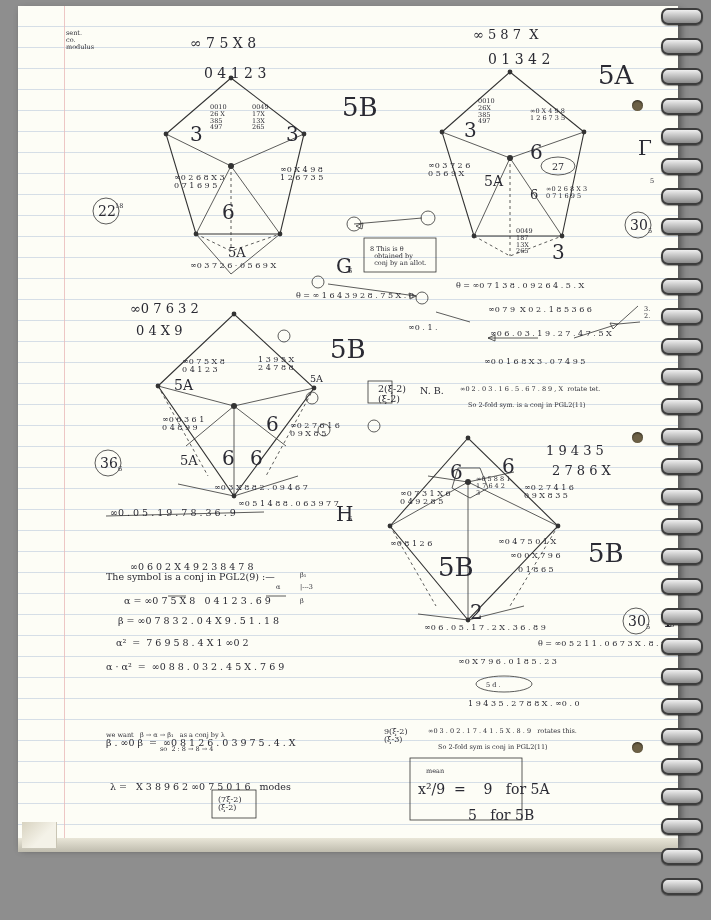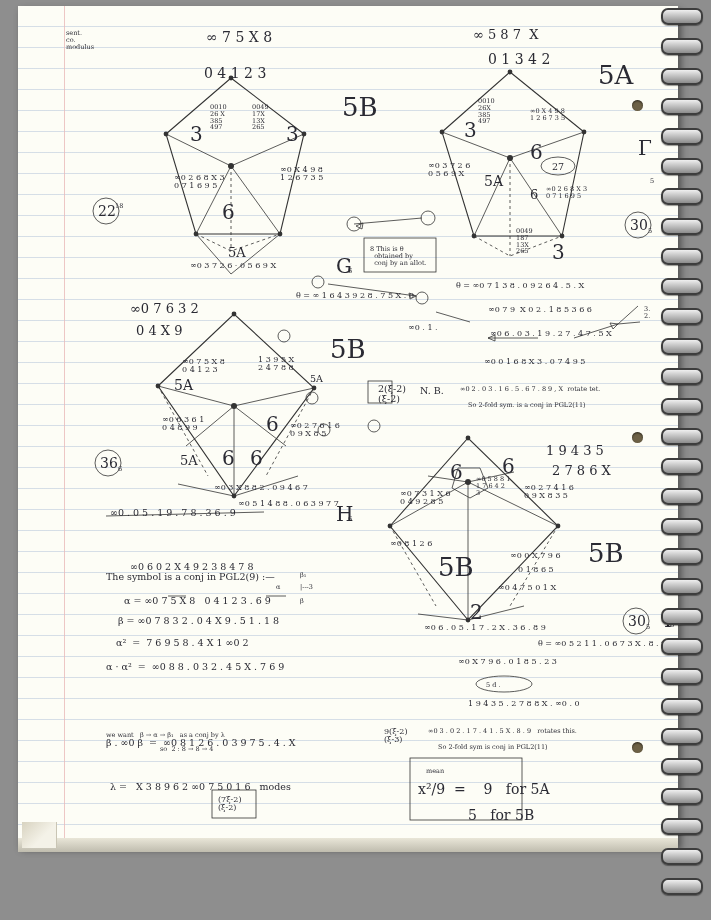--- a/index.html
+++ b/index.html
@@ -173,21 +173,21 @@
       <rect x="392" y="752" width="112" height="62" class="st2"></rect>
       <rect x="194" y="784" width="44" height="28" class="st2"></rect>
       <rect x="350" y="375" width="24" height="22" class="st2"></rect>
       <rect x="346" y="232" width="72" height="34" class="st2"></rect>
       <ellipse cx="486" cy="678" rx="28" ry="8" class="st2"></ellipse>
       <path class="st2" d="M88 510 L246 506"></path>
       <path class="st2" d="M150 590 L168 590 M248 590 L268 590"></path>
     </svg>
 
     <div class="ink" id="ink">
-        <div class="hw lg" style="left: 172px; top: 24px; margin-left: 16px;">∞ 7 5 X 8</div>
+        <div class="hw lg" style="left: 172px; top: 30px;">∞ 7 5 X 8</div>
         <div class="hw lg" style="left: 186px; top: 60px;">0 4 1 2 3</div>
         <div class="hw xxl" style="left: 324px; top: 88px;">5B</div>
         <div class="hw md" style="left: 455px; top: 22px;">∞ 5 8 7  X</div>
         <div class="hw lg" style="left: 470px; top: 46px;">0 1 3 4 2</div>
         <div class="hw xxl" style="left: 580px; top: 56px;">5A</div>
         <div class="hw tiny" style="left: 192px; top: 98px;">0010
 26 X
 385
 497</div>
         <div class="hw tiny" style="left: 234px; top: 98px;">0049
@@ -292,21 +292,21 @@
         <div class="hw xl" style="left: 432px; top: 456px;">6</div>
         <div class="hw xl" style="left: 484px; top: 450px;">6</div>
         <div class="hw xs" style="left: 382px; top: 484px;">∞0 7 3 1 X 6
 0 4 9 2 8 5</div>
         <div class="hw tiny" style="left: 458px; top: 470px;">∞0 5 8 8 1
 1 7 6 4 2
 3</div>
         <div class="hw xs" style="left: 506px; top: 478px;">∞0 2 7 4 1 6
 0 9 X 8 3 5</div>
         <div class="hw xs" style="left: 372px; top: 534px;">∞0 8 1 2 6</div>
-        <div class="hw xs" style="left: 480px; top: 532px; margin-top: 46px;">∞0 4 7 5 0 1 X</div>
+        <div class="hw xs" style="left: 480px; top: 532px;">∞0 4 7 5 0 1 X</div>
         <div class="hw xs" style="left: 492px; top: 546px;">∞0 0 X 7 9 6</div>
         <div class="hw xs" style="left: 500px; top: 560px;">0 1 8 6 5</div>
         <div class="hw xxl" style="left: 420px; top: 548px;">5B</div>
         <div class="hw xxl" style="left: 570px; top: 534px;">5B</div>
         <div class="hw xl" style="left: 452px; top: 596px;">2</div>
         <div class="hw xs" style="left: 406px; top: 618px;">∞0 6 . 0 5 . 1 7 . 2 X . 3 6 . 8 9</div>
         <div class="hw xs" style="left: 520px; top: 634px;">θ = ∞0 5 2 1 1 . 0 6 7 3 X . 8 . 9</div>
         <div class="hw lg" style="left: 610px; top: 608px;">30</div>
         <div class="hw tiny" style="left: 628px; top: 618px;">5</div>
         <div class="hw xl" style="left: 646px; top: 604px;">I</div>

